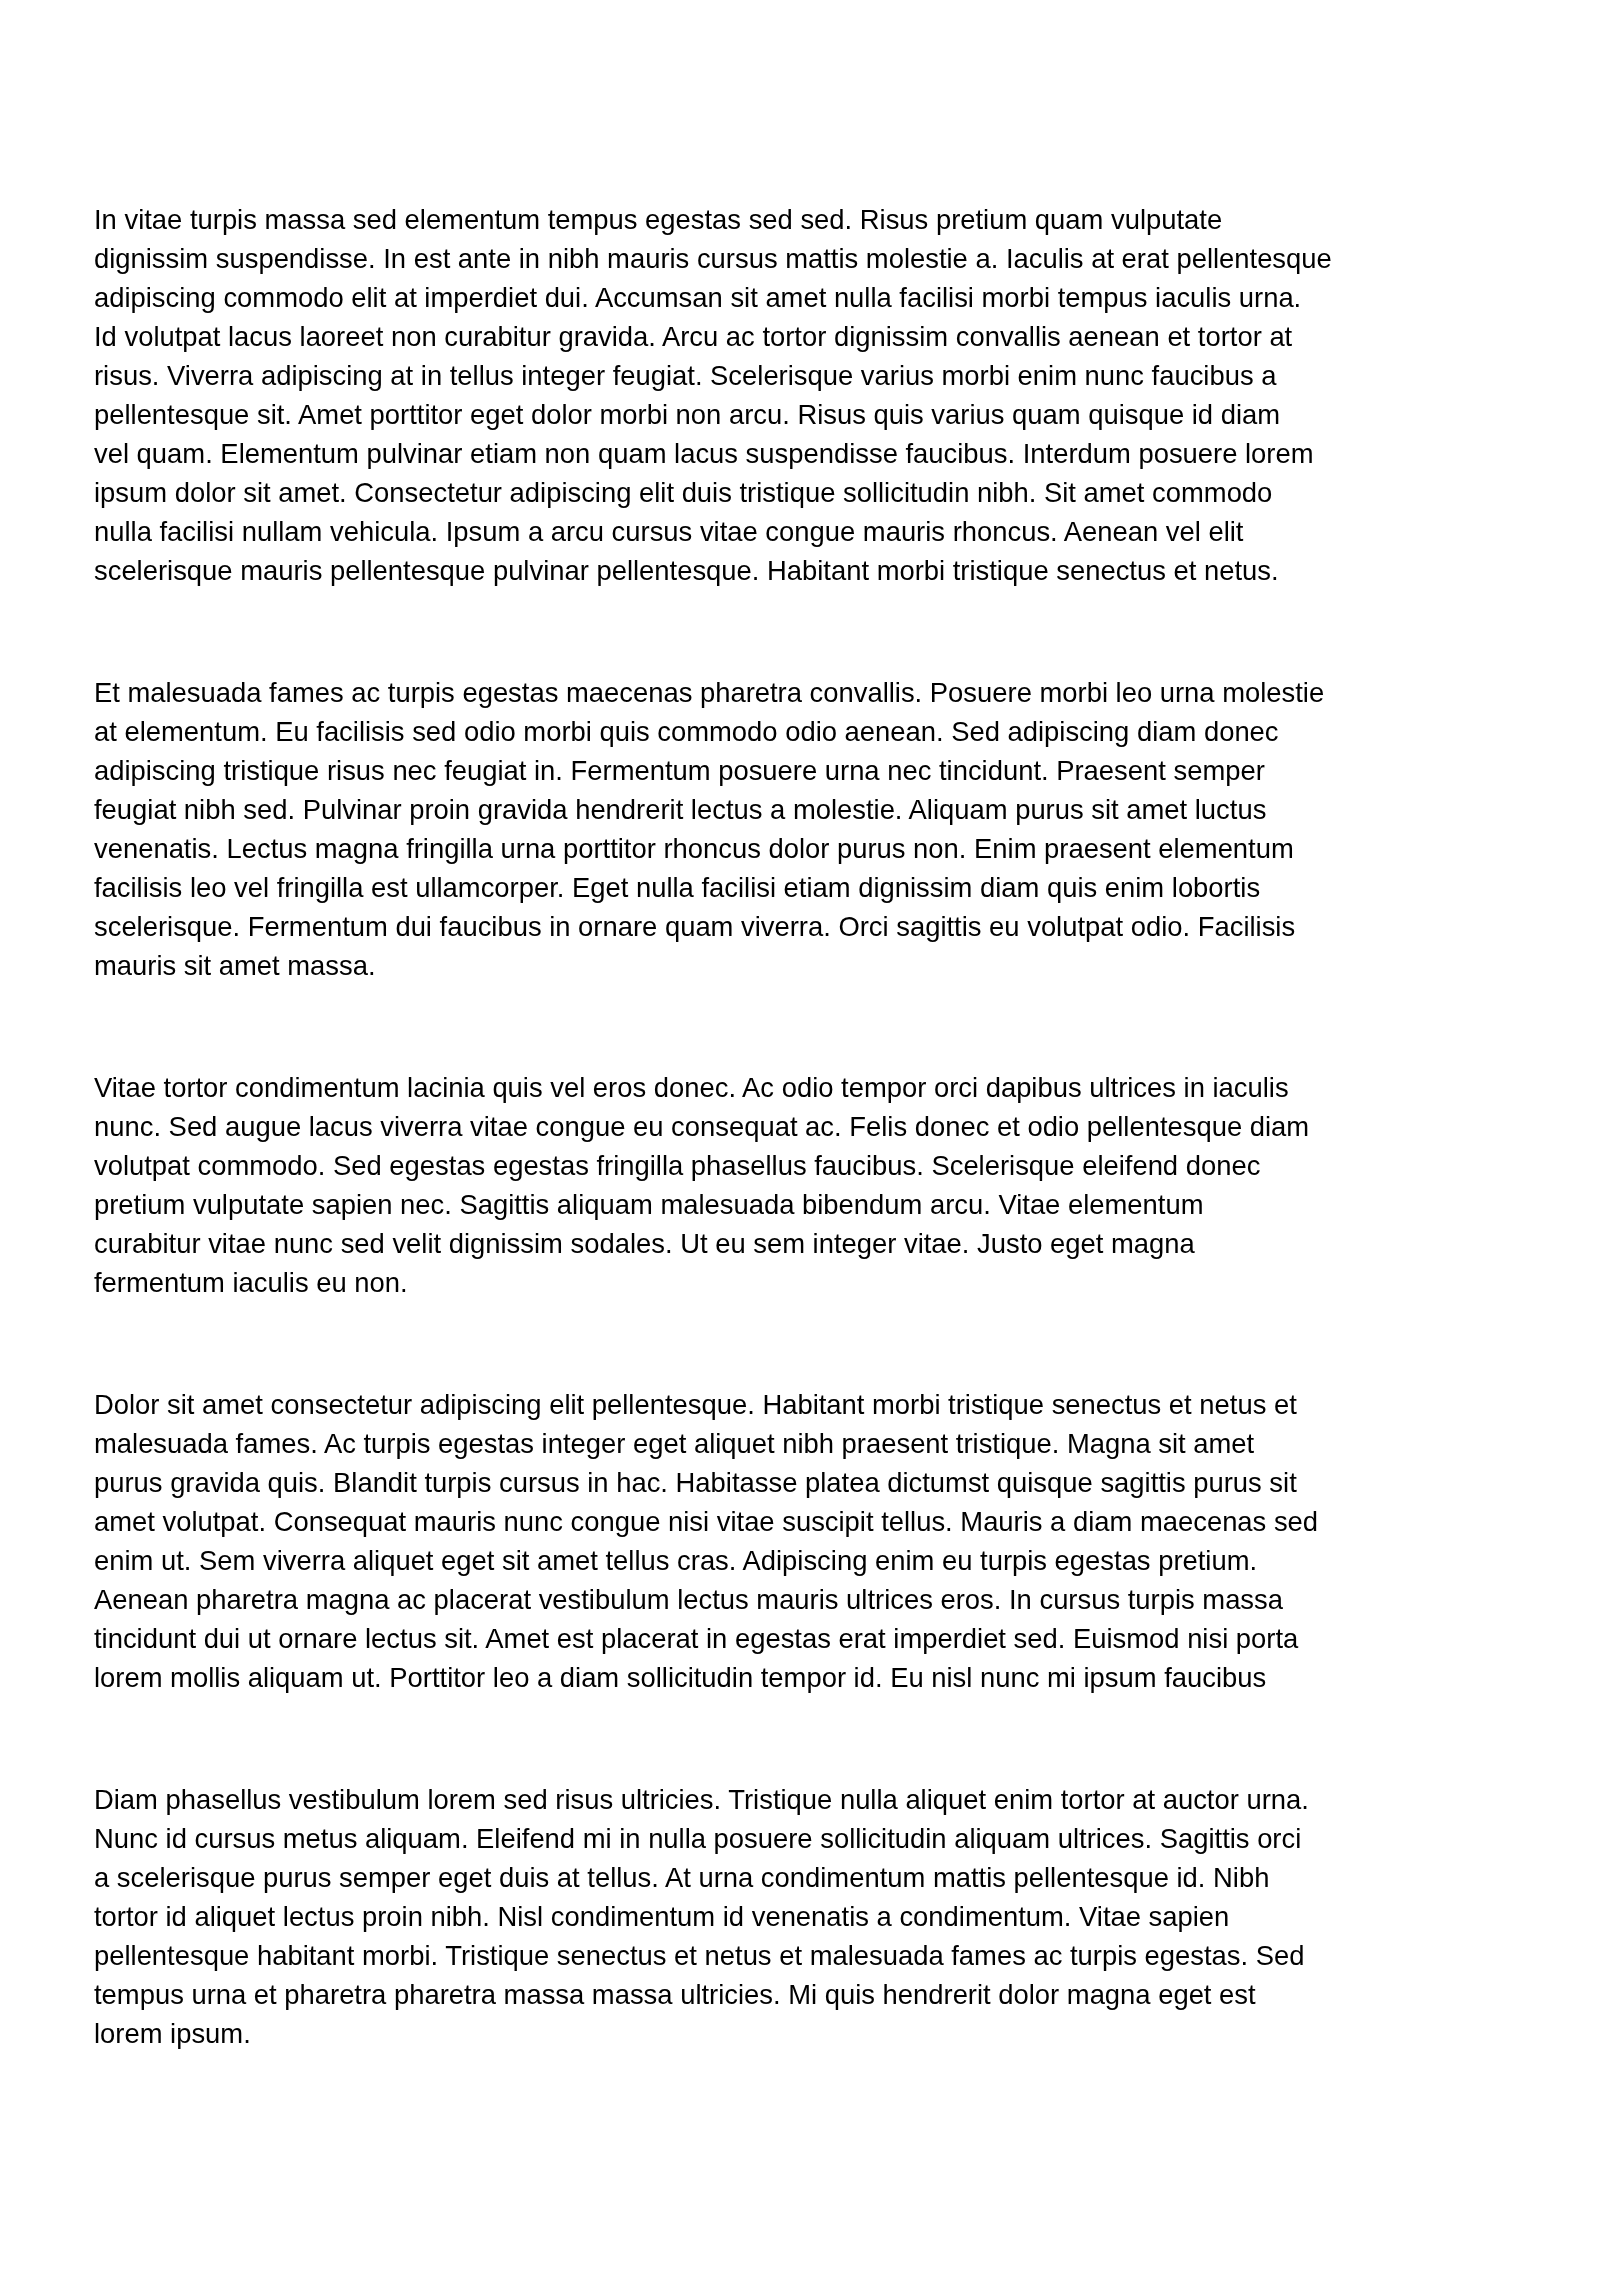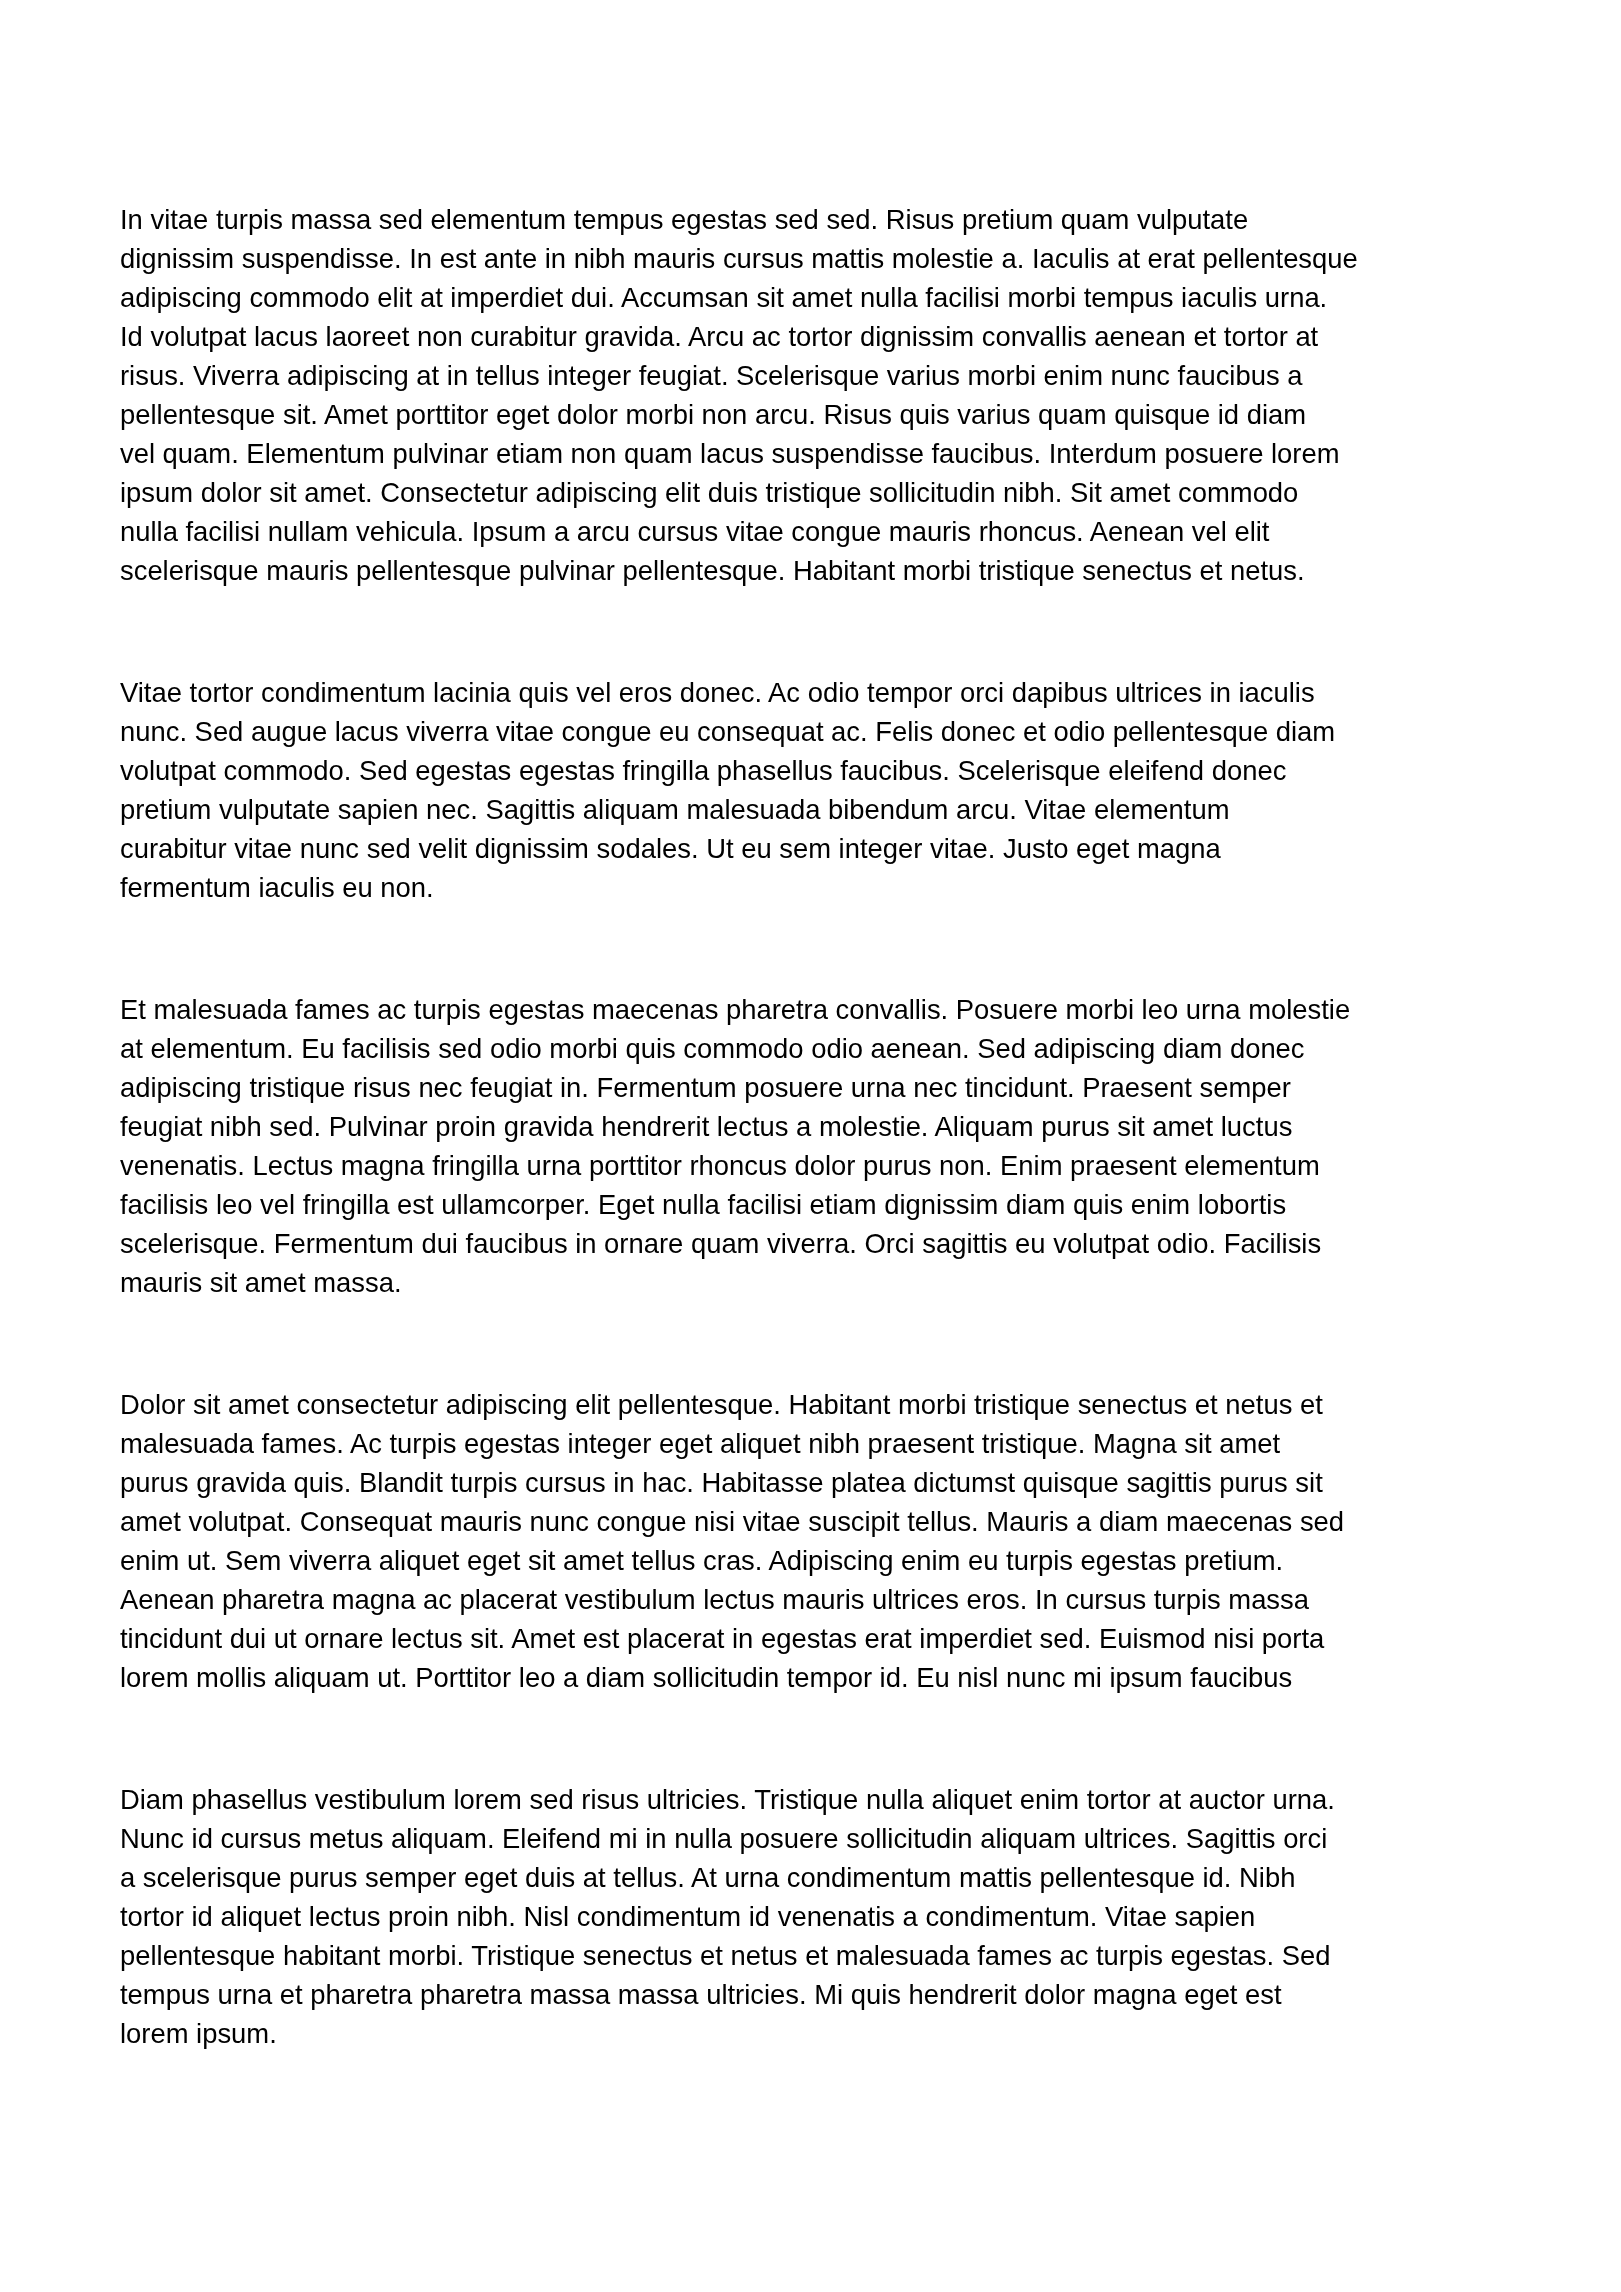--- a/index.html
+++ b/index.html
@@ -6,21 +6,21 @@
     margin: 0;
     padding: 0;
     background: #ffffff;
   }
   .page {
     position: relative;
     width: 1621px;
     height: 2293px;
     box-sizing: border-box;
     background: #ffffff;
-    padding: 200px 186px 0 120px;
+    padding: 200px 186px 0 94px;
     font-family: "Liberation Sans", sans-serif;
     font-size: 27.4px;
     line-height: 39px;
     color: #000000;
     overflow: hidden;
   }
   .para {
     margin: 0 0 83px 0;
     white-space: pre-line; 
     text-align: left;
@@ -33,34 +33,34 @@
   <p class="para">In vitae turpis massa sed elementum tempus egestas sed sed. Risus pretium quam vulputate
 dignissim suspendisse. In est ante in nibh mauris cursus mattis molestie a. Iaculis at erat pellentesque
 adipiscing commodo elit at imperdiet dui. Accumsan sit amet nulla facilisi morbi tempus iaculis urna.
 Id volutpat lacus laoreet non curabitur gravida. Arcu ac tortor dignissim convallis aenean et tortor at
 risus. Viverra adipiscing at in tellus integer feugiat. Scelerisque varius morbi enim nunc faucibus a
 pellentesque sit. Amet porttitor eget dolor morbi non arcu. Risus quis varius quam quisque id diam
 vel quam. Elementum pulvinar etiam non quam lacus suspendisse faucibus. Interdum posuere lorem
 ipsum dolor sit amet. Consectetur adipiscing elit duis tristique sollicitudin nibh. Sit amet commodo
 nulla facilisi nullam vehicula. Ipsum a arcu cursus vitae congue mauris rhoncus. Aenean vel elit
 scelerisque mauris pellentesque pulvinar pellentesque. Habitant morbi tristique senectus et netus.</p>
-  <p class="para">Vitae tortor condimentum lacinia quis vel eros donec. Ac odio tempor orci dapibus ultrices in iaculis
-nunc. Sed augue lacus viverra vitae congue eu consequat ac. Felis donec et odio pellentesque diam
-volutpat commodo. Sed egestas egestas fringilla phasellus faucibus. Scelerisque eleifend donec
-pretium vulputate sapien nec. Sagittis aliquam malesuada bibendum arcu. Vitae elementum
-curabitur vitae nunc sed velit dignissim sodales. Ut eu sem integer vitae. Justo eget magna
-fermentum iaculis eu non.</p>
   <p class="para">Et malesuada fames ac turpis egestas maecenas pharetra convallis. Posuere morbi leo urna molestie
 at elementum. Eu facilisis sed odio morbi quis commodo odio aenean. Sed adipiscing diam donec
 adipiscing tristique risus nec feugiat in. Fermentum posuere urna nec tincidunt. Praesent semper
 feugiat nibh sed. Pulvinar proin gravida hendrerit lectus a molestie. Aliquam purus sit amet luctus
 venenatis. Lectus magna fringilla urna porttitor rhoncus dolor purus non. Enim praesent elementum
 facilisis leo vel fringilla est ullamcorper. Eget nulla facilisi etiam dignissim diam quis enim lobortis
 scelerisque. Fermentum dui faucibus in ornare quam viverra. Orci sagittis eu volutpat odio. Facilisis
 mauris sit amet massa.</p>
+  <p class="para">Vitae tortor condimentum lacinia quis vel eros donec. Ac odio tempor orci dapibus ultrices in iaculis
+nunc. Sed augue lacus viverra vitae congue eu consequat ac. Felis donec et odio pellentesque diam
+volutpat commodo. Sed egestas egestas fringilla phasellus faucibus. Scelerisque eleifend donec
+pretium vulputate sapien nec. Sagittis aliquam malesuada bibendum arcu. Vitae elementum
+curabitur vitae nunc sed velit dignissim sodales. Ut eu sem integer vitae. Justo eget magna
+fermentum iaculis eu non.</p>
   <p class="para">Dolor sit amet consectetur adipiscing elit pellentesque. Habitant morbi tristique senectus et netus et
 malesuada fames. Ac turpis egestas integer eget aliquet nibh praesent tristique. Magna sit amet
 purus gravida quis. Blandit turpis cursus in hac. Habitasse platea dictumst quisque sagittis purus sit
 amet volutpat. Consequat mauris nunc congue nisi vitae suscipit tellus. Mauris a diam maecenas sed
 enim ut. Sem viverra aliquet eget sit amet tellus cras. Adipiscing enim eu turpis egestas pretium.
 Aenean pharetra magna ac placerat vestibulum lectus mauris ultrices eros. In cursus turpis massa
 tincidunt dui ut ornare lectus sit. Amet est placerat in egestas erat imperdiet sed. Euismod nisi porta
 lorem mollis aliquam ut. Porttitor leo a diam sollicitudin tempor id. Eu nisl nunc mi ipsum faucibus</p>
   <p class="para">Diam phasellus vestibulum lorem sed risus ultricies. Tristique nulla aliquet enim tortor at auctor urna.
 Nunc id cursus metus aliquam. Eleifend mi in nulla posuere sollicitudin aliquam ultrices. Sagittis orci

